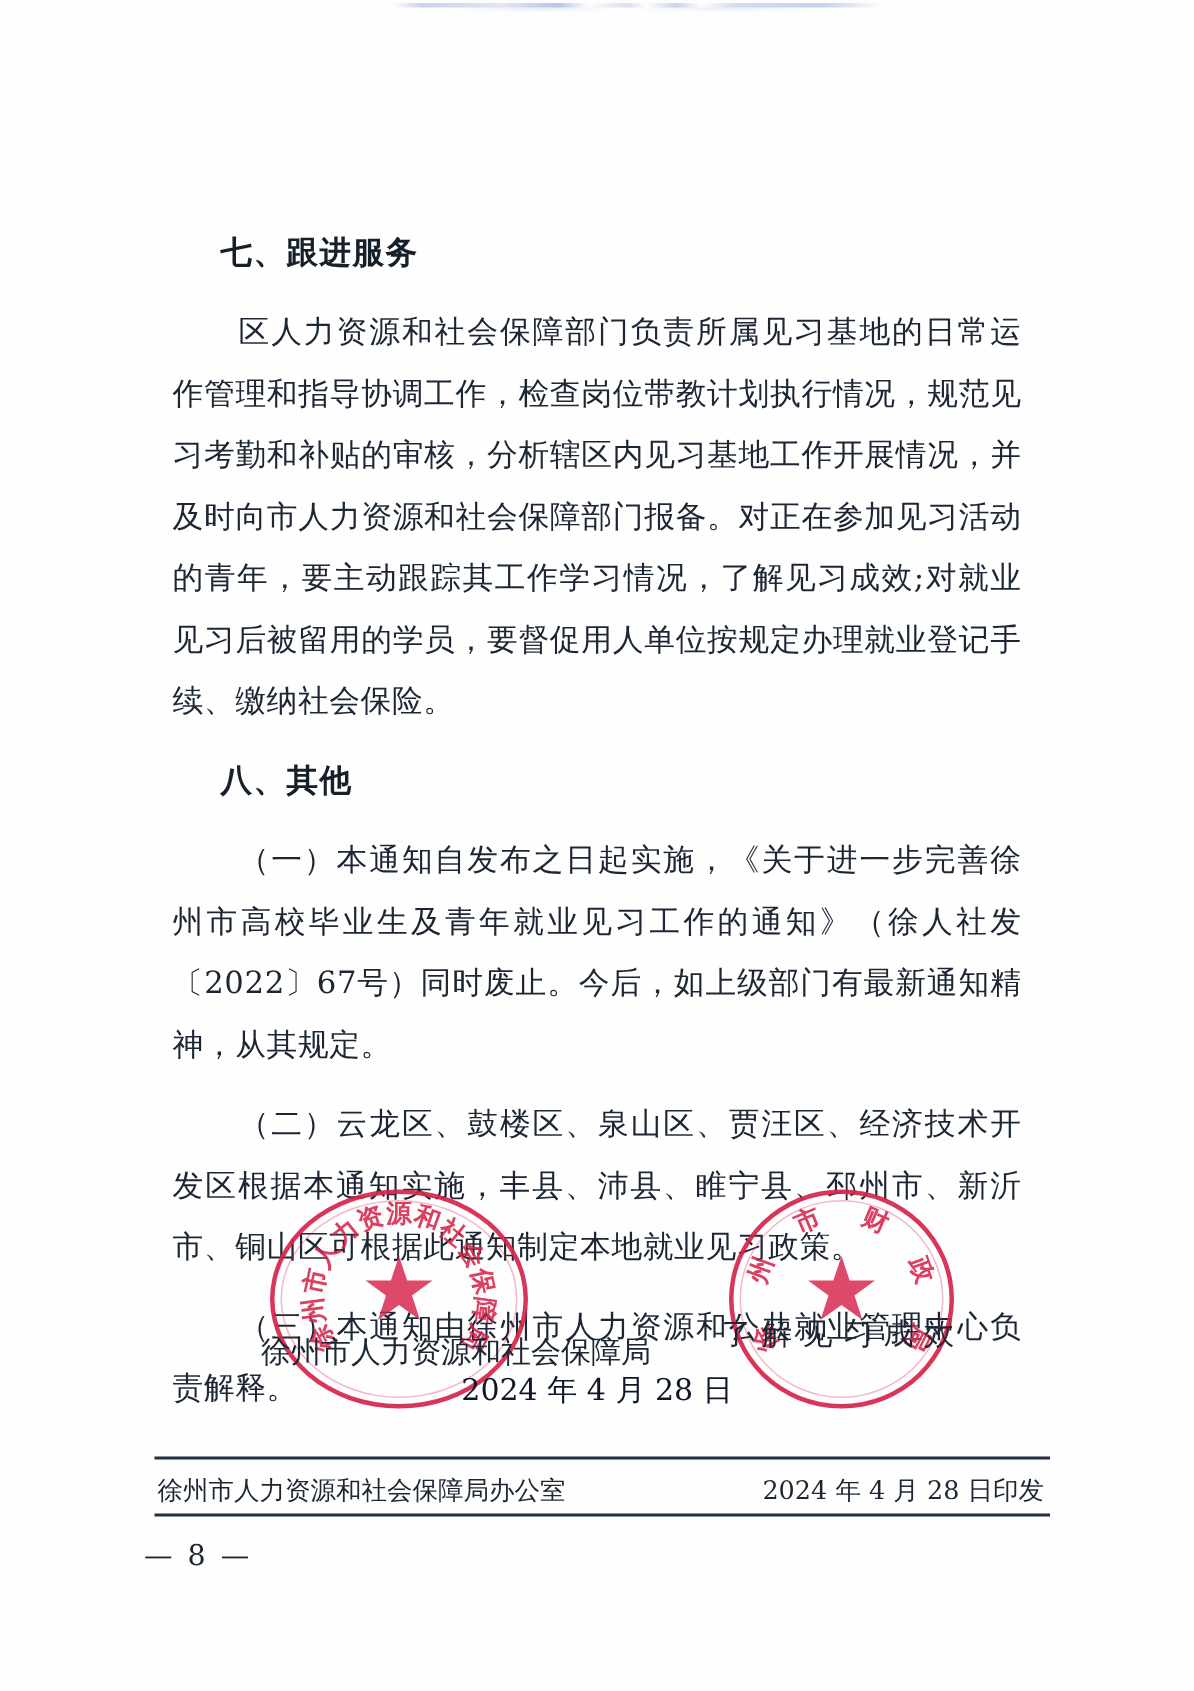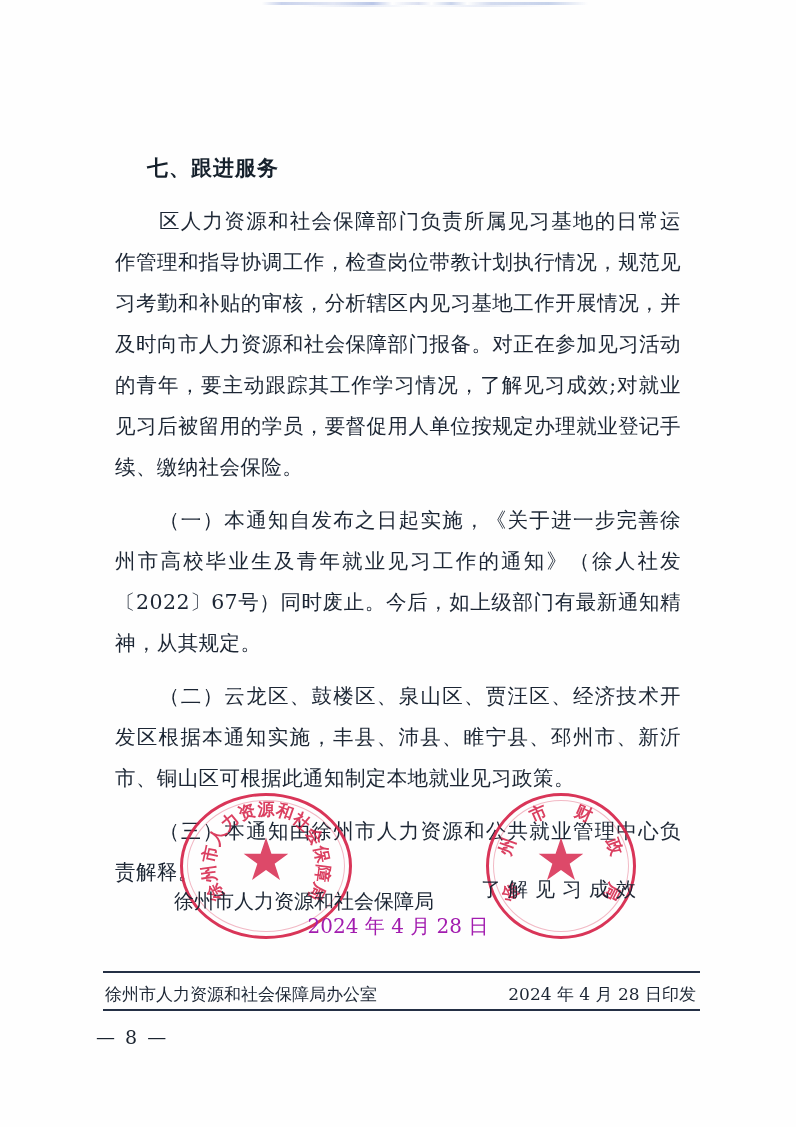--- a/index.html
+++ b/index.html
@@ -166,21 +166,21 @@
     white-space: nowrap;
     letter-spacing: 7px;
   }
   .date-line {
     position: absolute;
     left: 103px;
     top: 913px;
     width: 590px;
     text-align: center;
     font-size: 20px;
-    color: #a21caf;
+    color: #0f172a;
   }
   .date-line .num {
     font-family: "DejaVu Serif", "Liberation Serif", serif;
   }
 
   
   .footer-rule {
     position: absolute;
     left: 103px;
     width: 597px;
@@ -218,20 +218,21 @@
 
   <div class="scan-artifact"></div>
   <div class="scan-artifact2"></div>
 
   <div class="content" style="position:absolute; top:148px;">
 
     <h2 class="section-heading">七、跟进服务</h2>
 
     <p class="body-para">区人力资源和社会保障部门负责所属见习基地的日常运作管理和指导协调工作，检查岗位带教计划执行情况，规范见习考勤和补贴的审核，分析辖区内见习基地工作开展情况，并及时向市人力资源和社会保障部门报备。对正在参加见习活动的青年，要主动跟踪其工作学习情况，了解见习成效;对就业见习后被留用的学员，要督促用人单位按规定办理就业登记手续、缴纳社会保险。</p>
 
+    <h2 class="section-heading">八、其他</h2>
 
     <p class="body-para">（一）本通知自发布之日起实施，《关于进一步完善徐州市高校毕业生及青年就业见习工作的通知》（徐人社发〔2022〕67号）同时废止。今后，如上级部门有最新通知精神，从其规定。</p>
 
     <p class="body-para">（二）云龙区、鼓楼区、泉山区、贾汪区、经济技术开发区根据本通知实施，丰县、沛县、睢宁县、邳州市、新沂市、铜山区可根据此通知制定本地就业见习政策。</p>
 
     <p class="body-para">（三）本通知由徐州市人力资源和公共就业管理中心负责解释。</p>
   </div>
 
   <div class="stamp" id="stamp-hrss">
     <div class="inner-ring"></div>

